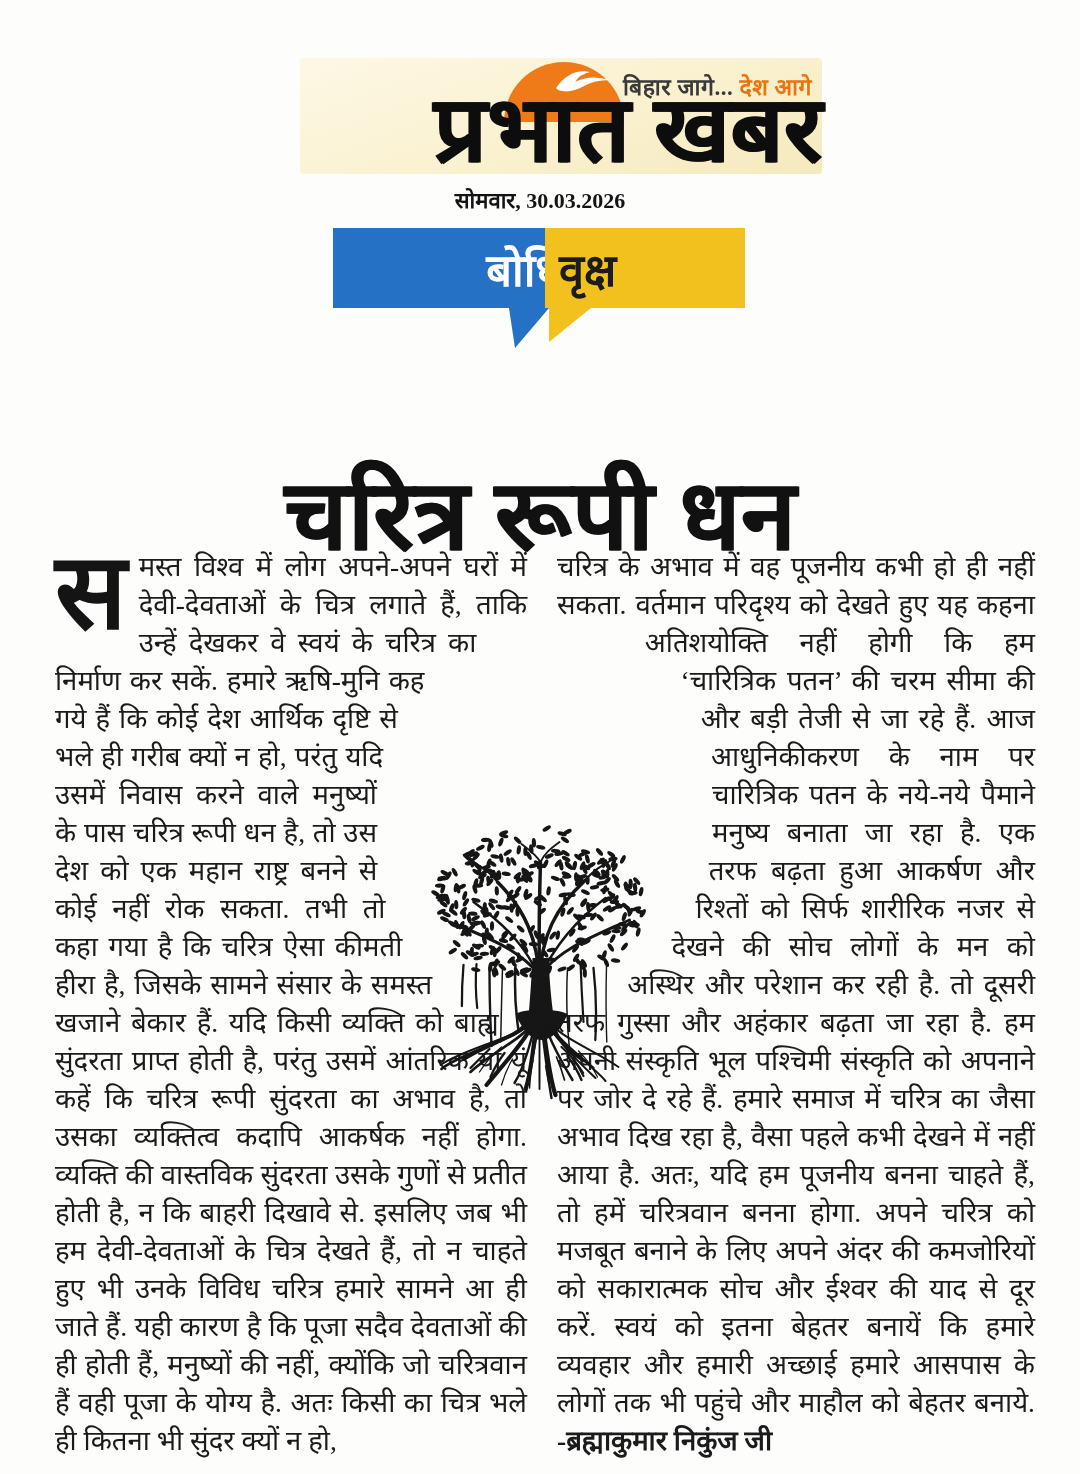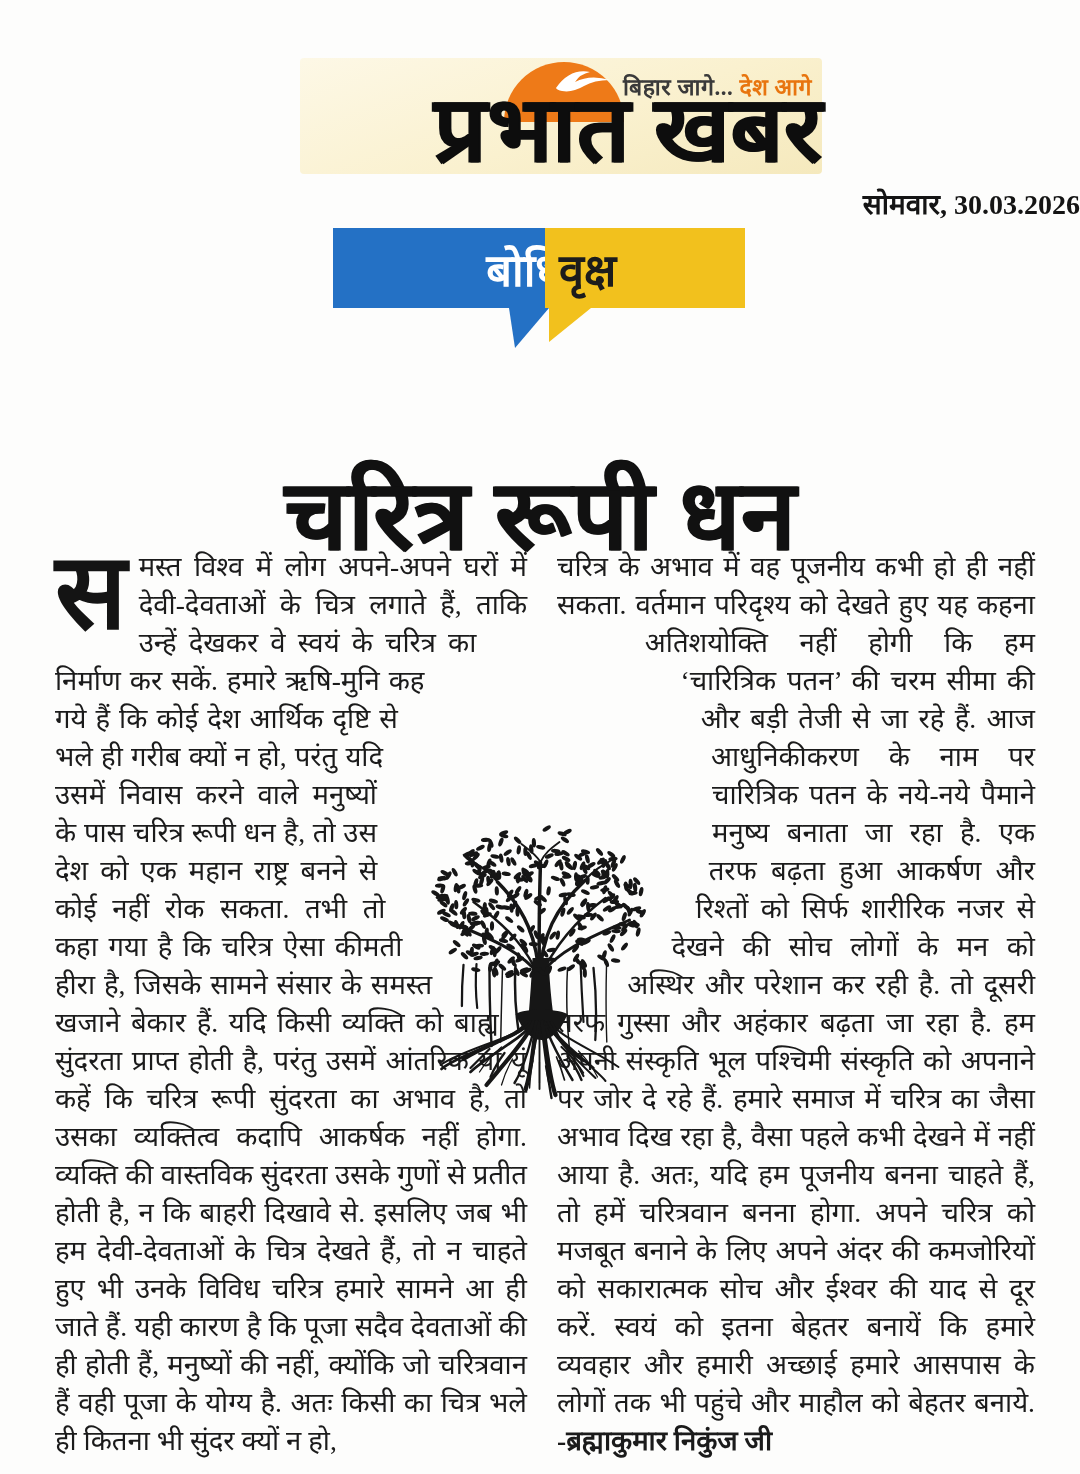--- a/index.html
+++ b/index.html
@@ -30,21 +30,21 @@
   .logo-text{
     position:absolute;left:0;top:26px;width:100%;
     text-align:right;z-index:2;
     font-size:92px;line-height:1;font-weight:900;
     color:#0d0d0d;letter-spacing:1px;
     text-shadow:2px 0 0 #0d0d0d;
     white-space:nowrap;
   }
   .dateline{
     position:absolute;left:0;top:184px;width:100%;
-    text-align:right;font-size:28px;font-weight:700;color:#141414;
+    text-align:center;font-size:22px;font-weight:700;color:#141414;
   }
 
   
   .banner{position:absolute;left:333px;top:228px;width:412px;height:80px;z-index:3;}
   .banner-blue{
     position:absolute;left:0;top:0;width:244px;height:80px;
     background:#2471c5;
     display:flex;align-items:center;justify-content:flex-end;
     padding-right:14px;box-sizing:border-box;
     font-size:45px;font-weight:800;color:#ffffff;

